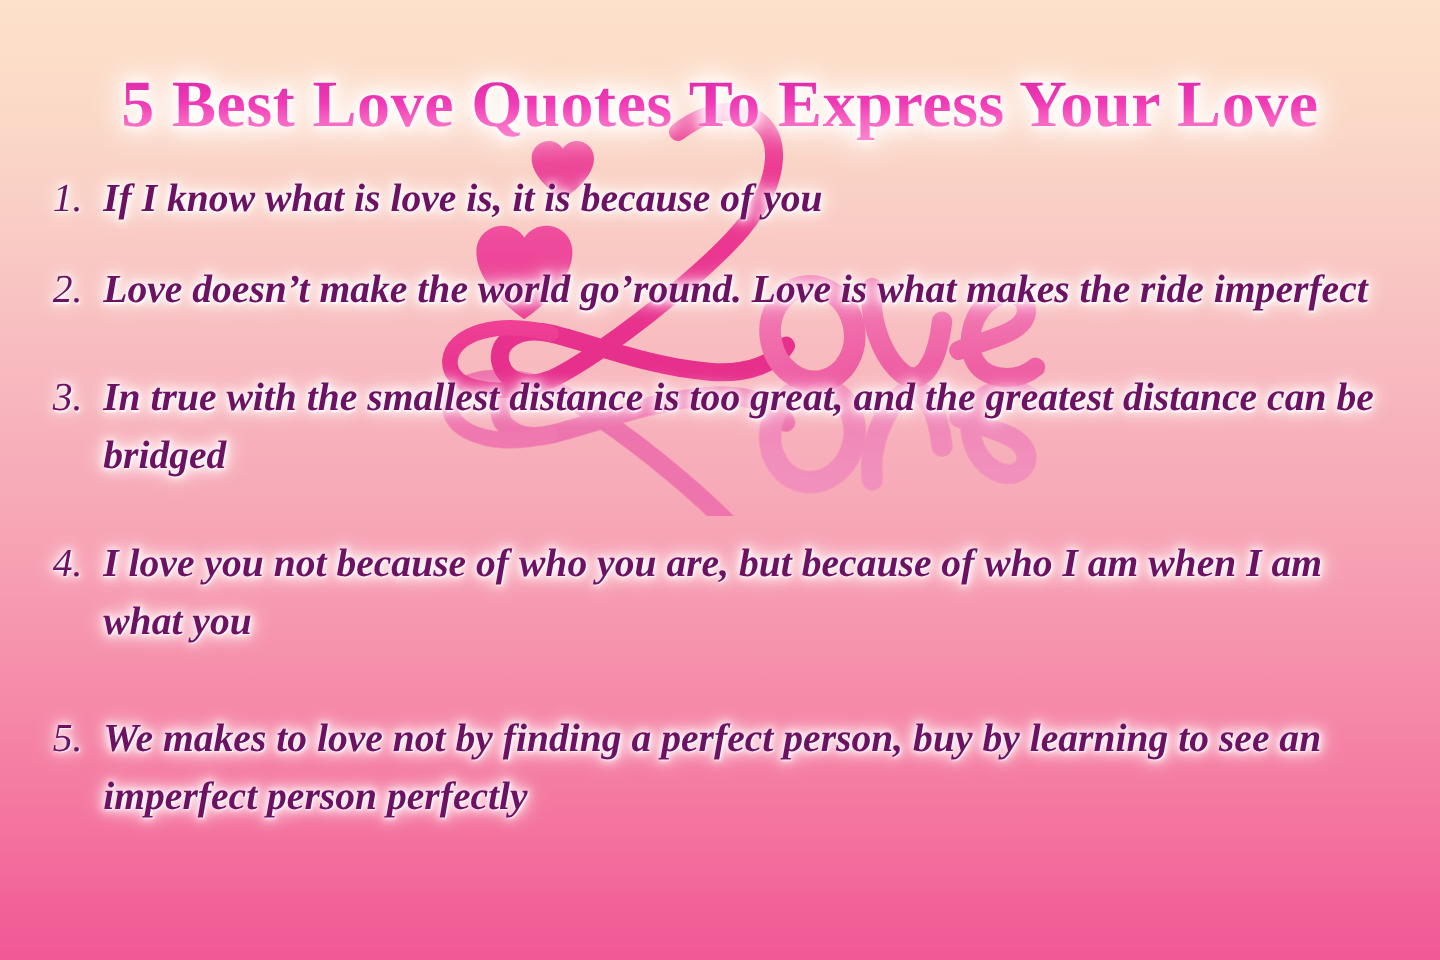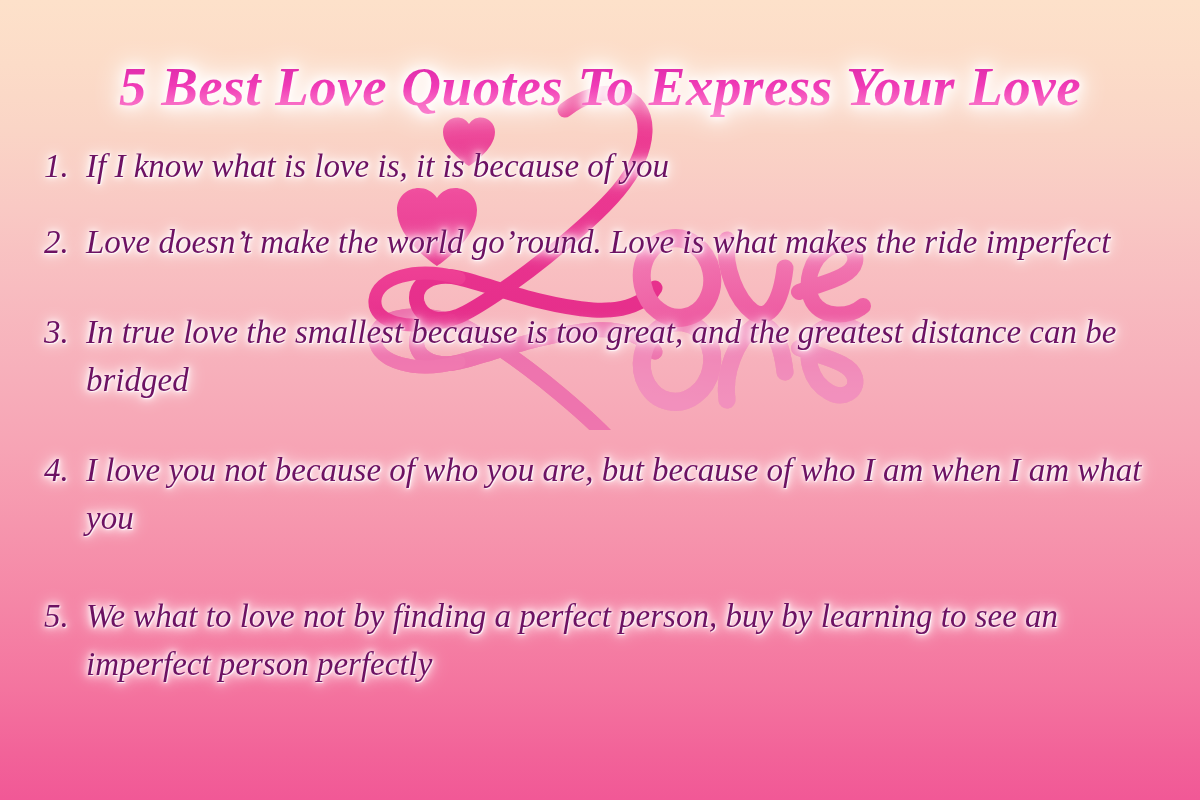--- a/index.html
+++ b/index.html
@@ -45,21 +45,20 @@
 
   
   .title {
     position: absolute;
     left: 0;
     top: 18px;
     width: 1200px;
     text-align: center;
     font-size: 55px;
     line-height: 64px;
-    font-style: italic;
     font-weight: 700;
     letter-spacing: 0.5px;
     white-space: nowrap;
     background: linear-gradient(to bottom,
         #d321a8 0%,
         #e22ead 22%,
         #f03ab6 48%,
         #f866c3 72%,
         #fb8ad2 100%);
     -webkit-background-clip: text;
@@ -103,20 +102,21 @@
     position: absolute;
     left: 44px;
     top: 0;
     width: 42px;
     text-align: left;
   }
   .quote-item .body {
     display: block;
     padding-left: 42px;
     text-indent: 0;
+    font-weight: bold;
   }
 
   
   .q1 { margin-top: 14px; }
   .q2 { margin-top: 28px; }
   .q3 { margin-top: 42px; }
   .q4 { margin-top: 42px; }
   .q5 { margin-top: 50px; }
 </style>
 </head>
@@ -203,25 +203,25 @@
     <li class="quote-item q1">
       <span class="num">1.</span>
       <span class="body">If I know what is love is, it is because of you</span>
     </li>
     <li class="quote-item q2">
       <span class="num">2.</span>
       <span class="body">Love doesn’t make the world go’round. Love is what makes the ride imperfect</span>
     </li>
     <li class="quote-item q3">
       <span class="num">3.</span>
-      <span class="body">In true love the smallest because is too great, and the greatest distance can be bridged</span>
+      <span class="body">In true with the smallest distance is too great, and the greatest distance can be bridged</span>
     </li>
     <li class="quote-item q4">
       <span class="num">4.</span>
       <span class="body">I love you not because of who you are, but because of who I am when I am what you</span>
     </li>
     <li class="quote-item q5">
       <span class="num">5.</span>
-      <span class="body">We what to love not by finding a perfect person, buy by learning to see an imperfect person perfectly</span>
+      <span class="body">We makes to love not by finding a perfect person, buy by learning to see an imperfect person perfectly</span>
     </li>
   </ul>
 
 </div>
 
 </body></html>

